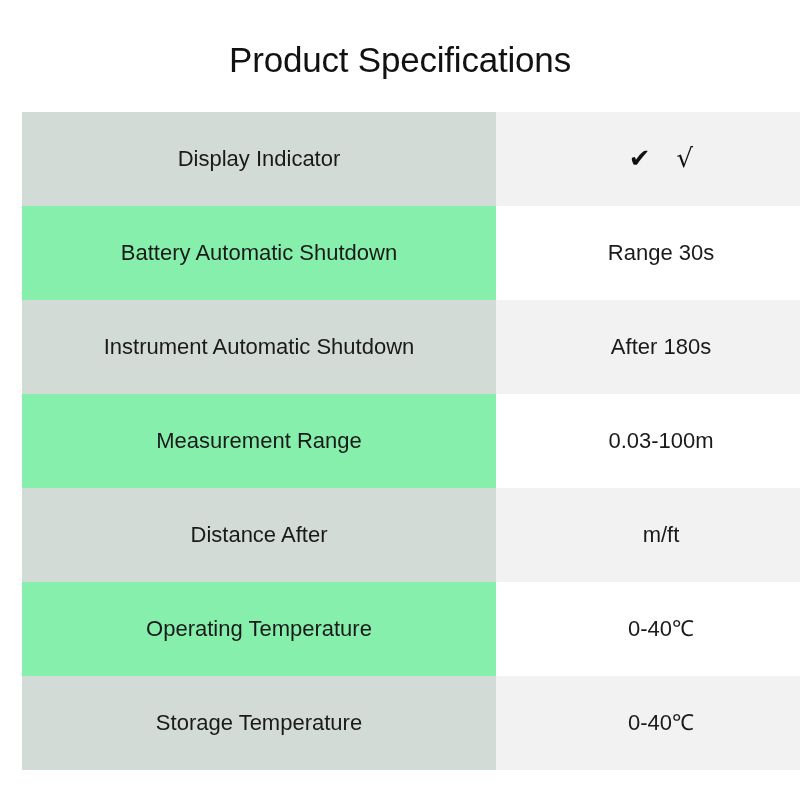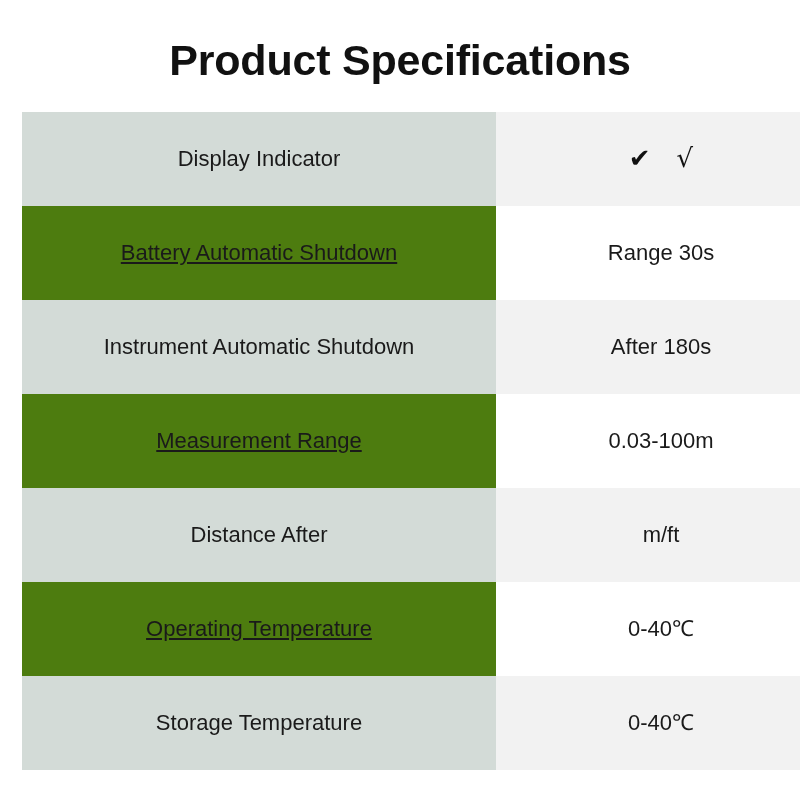--- a/index.html
+++ b/index.html
@@ -21,22 +21,22 @@
     height: 800px;
     box-sizing: border-box;
   }
 
   .page-title {
     position: absolute;
     top: 38px;
     left: 0;
     width: 800px;
     text-align: center;
-    font-size: 43px;
-    font-weight: bold;
+    font-size: 35px;
+    font-weight: normal;
     color: #111111;
     letter-spacing: -0.2px;
     line-height: 44px;
   }
 
   .spec-table {
     position: absolute;
     top: 112px;
     left: 22px;
     width: 756px;
@@ -64,21 +64,21 @@
   }
 
   td.value-cell {
     width: 306px;
   }
 
   
   tr.row-odd td.label-cell  { background: #d3dbd7; }
   tr.row-odd td.value-cell  { background: #f2f2f2; }
   
-  tr.row-even td.label-cell { background: #4d7c0f; text-decoration: underline; }
+  tr.row-even td.label-cell { background: #86efac; }
   tr.row-even td.value-cell { background: #ffffff; }
 
   .check-group {
     display: inline-flex;
     align-items: center;
     justify-content: center;
     gap: 26px;
   }
   .check-heavy {
     font-size: 26px;

